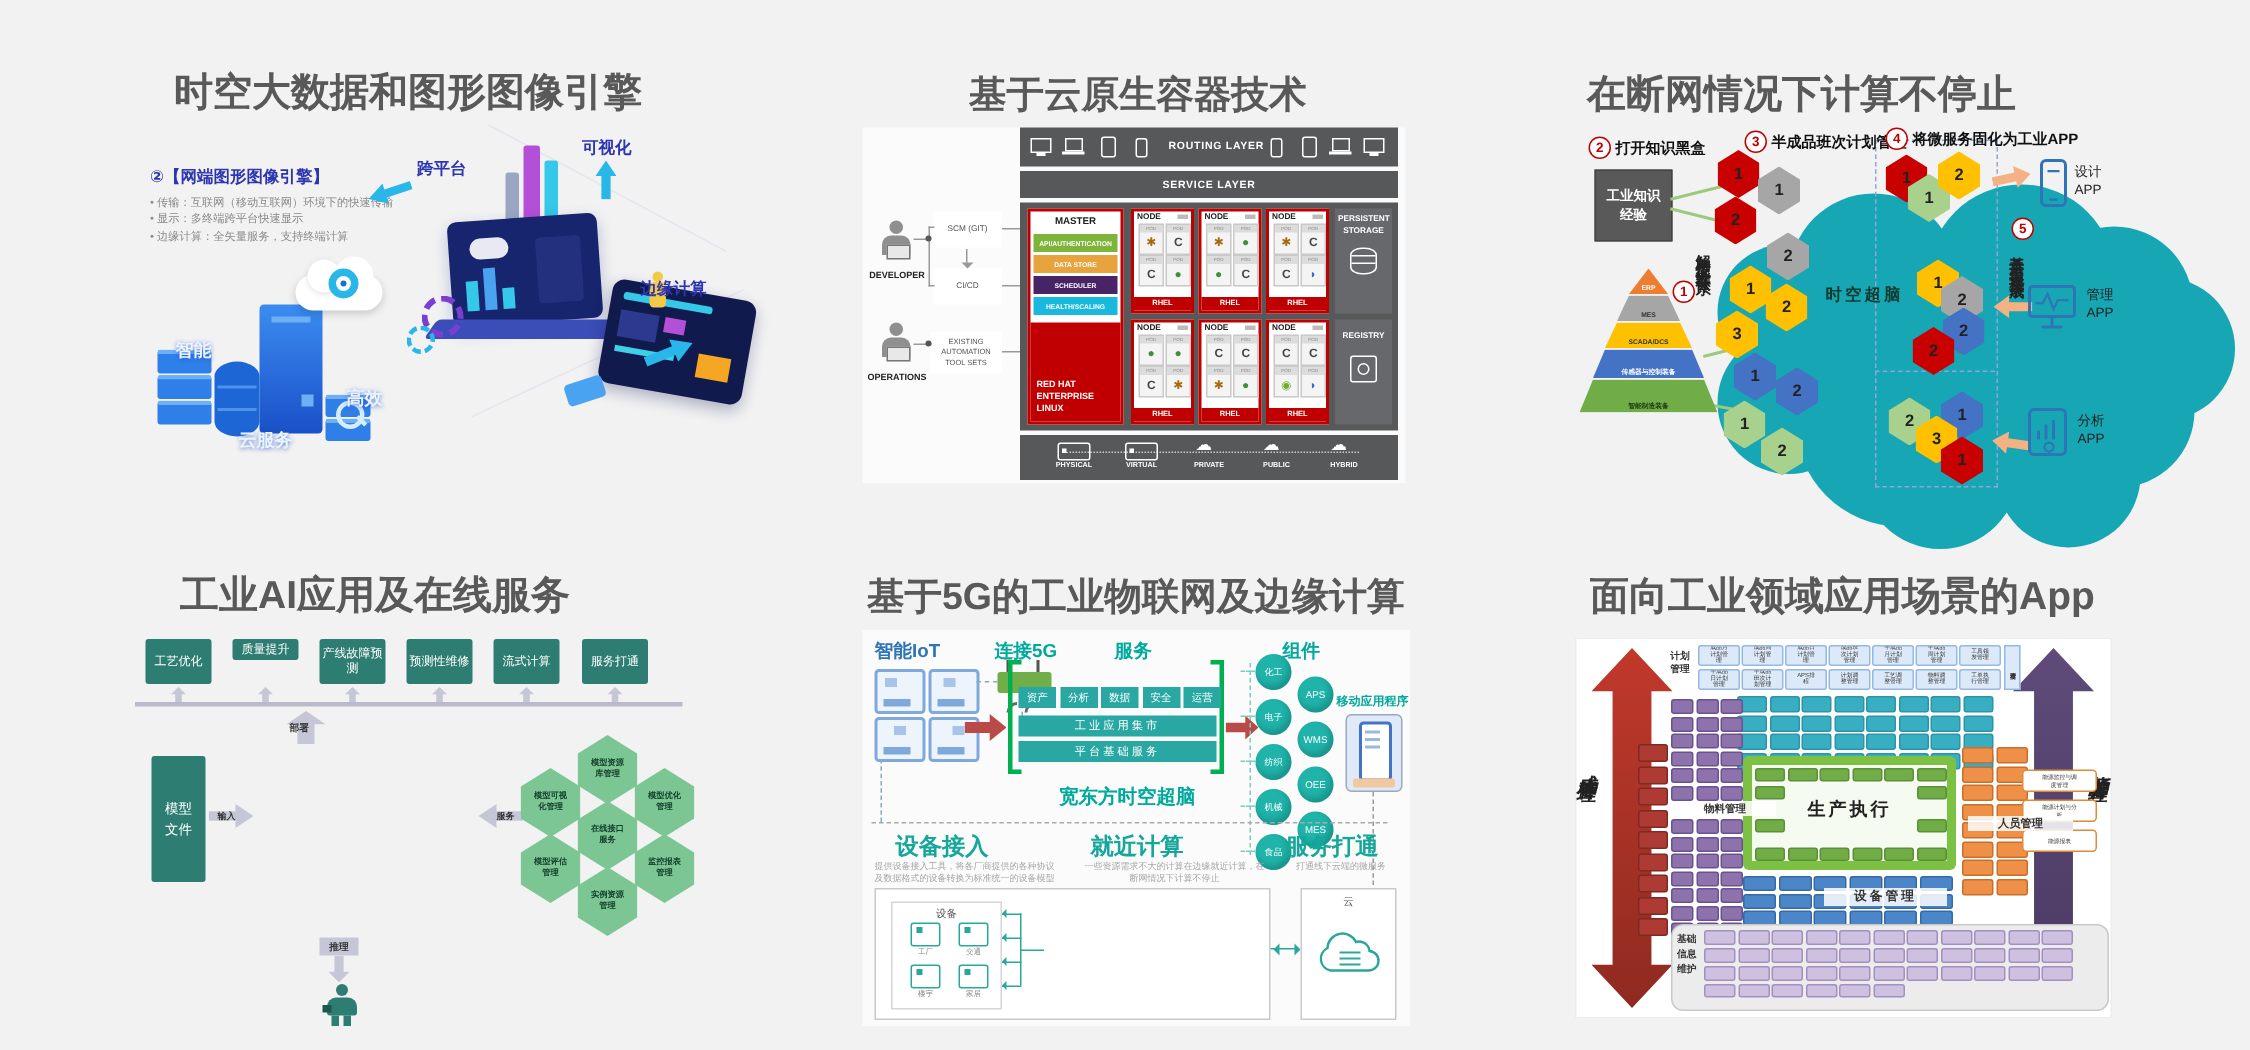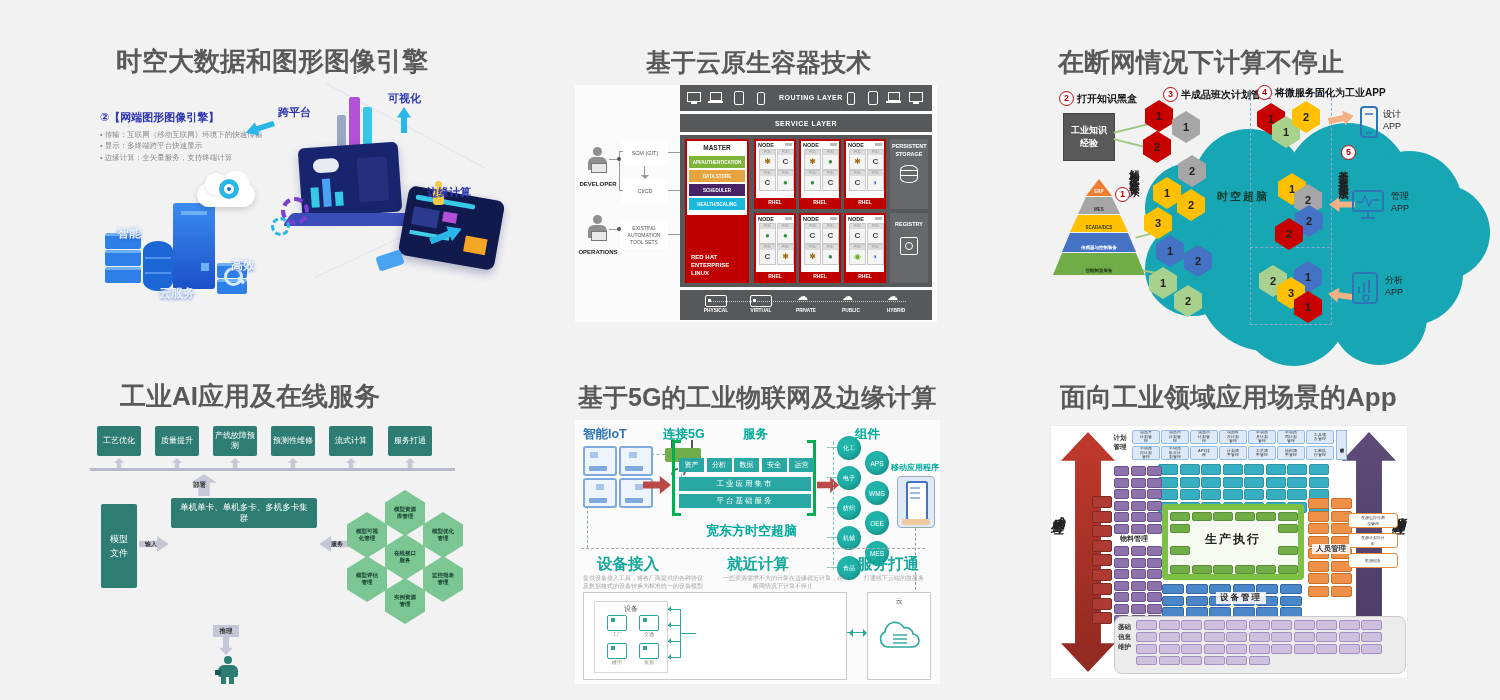--- a/index.html
+++ b/index.html
@@ -11,21 +11,21 @@
 .hx{clip-path:polygon(50% 0,100% 27%,100% 73%,50% 100%,0 73%,0 27%);display:flex;align-items:center;justify-content:center;text-align:center;font-weight:bold}
 .arrR{clip-path:polygon(0 30%,60% 30%,60% 0,100% 50%,60% 100%,60% 70%,0 70%)}
 .arrL{clip-path:polygon(100% 30%,40% 30%,40% 0,0 50%,40% 100%,40% 70%,100% 70%)}
 .arrU{clip-path:polygon(50% 0,100% 40%,72% 40%,72% 100%,28% 100%,28% 40%,0 40%)}
 .arrD{clip-path:polygon(50% 100%,100% 60%,72% 60%,72% 0,28% 0,28% 60%,0 60%)}
 .dbl{clip-path:polygon(50% 0,100% 12%,74% 12%,74% 88%,100% 88%,50% 100%,0 88%,26% 88%,26% 12%,0 12%)}
 .vtx{writing-mode:vertical-rl;font-weight:bold;letter-spacing:2px;line-height:1}
 .circ{display:inline-block;border:1.5px solid #c00000;color:#c00000;border-radius:50%;width:13px;height:13px;line-height:13px;text-align:center;font-weight:bold;font-size:9px;background:#fff;flex:0 0 auto}
 .stp{display:flex;align-items:center;gap:3px;font-size:10px;color:#111;font-weight:bold;white-space:nowrap}
 .blt{margin-right:2px}
-.chip{background:rgba(255,255,255,.85);padding:0 4px;font-weight:bold;color:#333}
+.chip{background:rgba(255,255,255,.85);padding:0 20px;font-weight:bold;color:#333}
 </style>
 </head>
 <body>
 
 <div class="stage">
 
   <div class="ab tl" style="left:116px;top:44px">时空大数据和图形图像引擎</div>
   <div class="ab tl" style="left:646px;top:46px;font-size:25px">基于云原生容器技术</div>
   <div class="ab tl" style="left:1058px;top:45px">在断网情况下计算不停止</div>
   <div class="ab tl" style="left:120px;top:379px">工业AI应用及在线服务</div>
@@ -452,21 +452,21 @@
         <div>APP</div>
       </div>
   </div>
 
   <div id="c4" class="ab" style="left:85px;top:418px;width:390px;height:262px">
     <div id="p4apps" class="ab" style="left:0;top:0;width:390px;height:60px">
         <div class="tealb ab" style="left: 12px; top: 8px; width: 44px; height: 30px; font-size: 8px; line-height: 1.3; padding: 0px 2px; box-sizing: border-box;">
           <div style="width: 40px; text-align: center;">工艺优化</div>
         </div>
         <div class="arrU ab" style="left: 29px; top: 40px; width: 10px; height: 12px; background: rgb(198, 199, 214);"></div>
-        <div class="tealb ab" style="left: 70px; top: 8px; width: 44px; height: 30px; font-size: 8px; line-height: 1.3; padding: 0px 2px; box-sizing: border-box; justify-content: center;">
+        <div class="tealb ab" style="left: 70px; top: 8px; width: 44px; height: 14px; font-size: 8px; line-height: 1.3; padding: 0px 2px; box-sizing: border-box; justify-content: center;">
           <div style="width: 40px; text-align: center;">质量提升</div>
         </div>
         <div class="arrU ab" style="left: 87px; top: 40px; width: 10px; height: 12px; background: rgb(198, 199, 214);"></div>
         <div class="tealb ab" style="left: 128px; top: 8px; width: 44px; height: 30px; font-size: 8px; line-height: 1.3; padding: 0px 2px; box-sizing: border-box;">
           <div style="width: 40px; text-align: center;">产线故障预测</div>
         </div>
         <div class="arrU ab" style="left: 145px; top: 40px; width: 10px; height: 12px; background: rgb(198, 199, 214);"></div>
         <div class="tealb ab" style="left: 186px; top: 8px; width: 44px; height: 30px; font-size: 8px; line-height: 1.3; padding: 0px 2px; box-sizing: border-box;">
           <div style="width: 40px; text-align: center;">预测性维修</div>
         </div>
@@ -476,23 +476,20 @@
         </div>
         <div class="arrU ab" style="left: 261px; top: 40px; width: 10px; height: 12px; background: rgb(198, 199, 214);"></div>
         <div class="tealb ab" style="left: 303px; top: 8px; width: 44px; height: 30px; font-size: 8px; line-height: 1.3; padding: 0px 2px; box-sizing: border-box;">
           <div style="width: 40px; text-align: center;">服务打通</div>
         </div>
         <div class="arrU ab" style="left: 320px; top: 40px; width: 10px; height: 12px; background: rgb(198, 199, 214);"></div>
       </div>
     <div class="ab" style="left:5px;top:50px;width:365px;height:3px;background:#b9bac9"></div>
     <div class="ab arrU" style="left:106px;top:56px;width:26px;height:22px;background:#c6c7d6"></div>
     <div class="ab" style="left:108px;top:63px;font-size:6.5px;color:#333;font-weight:bold">部署</div>
-    <div class="ab tealb" style="left:86px;top:80px;width:146px;height:30px;font-size:8.5px;line-height:1.35;padding:0 6px;box-sizing:border-box">
-        <span>单机单卡、单机多卡、多机多卡集群</span>
-      </div>
     <div class="ab tealb" style="left:16px;top:86px;width:36px;height:84px;font-size:9px;line-height:1.6">
         <span style="width:22px">模型文件</span>
       </div>
     <div class="ab arrR" style="left:54px;top:118px;width:30px;height:16px;background:#c6c7d6"></div>
     <div class="ab" style="left:60px;top:122px;font-size:6px;color:#333;font-weight:bold">输入</div>
 
 
     <div class="ab arrL" style="left:234px;top:118px;width:30px;height:16px;background:#c6c7d6"></div>
     <div class="ab" style="left:246px;top:122px;font-size:6px;color:#333;font-weight:bold">服务</div>
     <div id="p4hex" class="ab" style="left:0;top:0;width:390px;height:262px">

